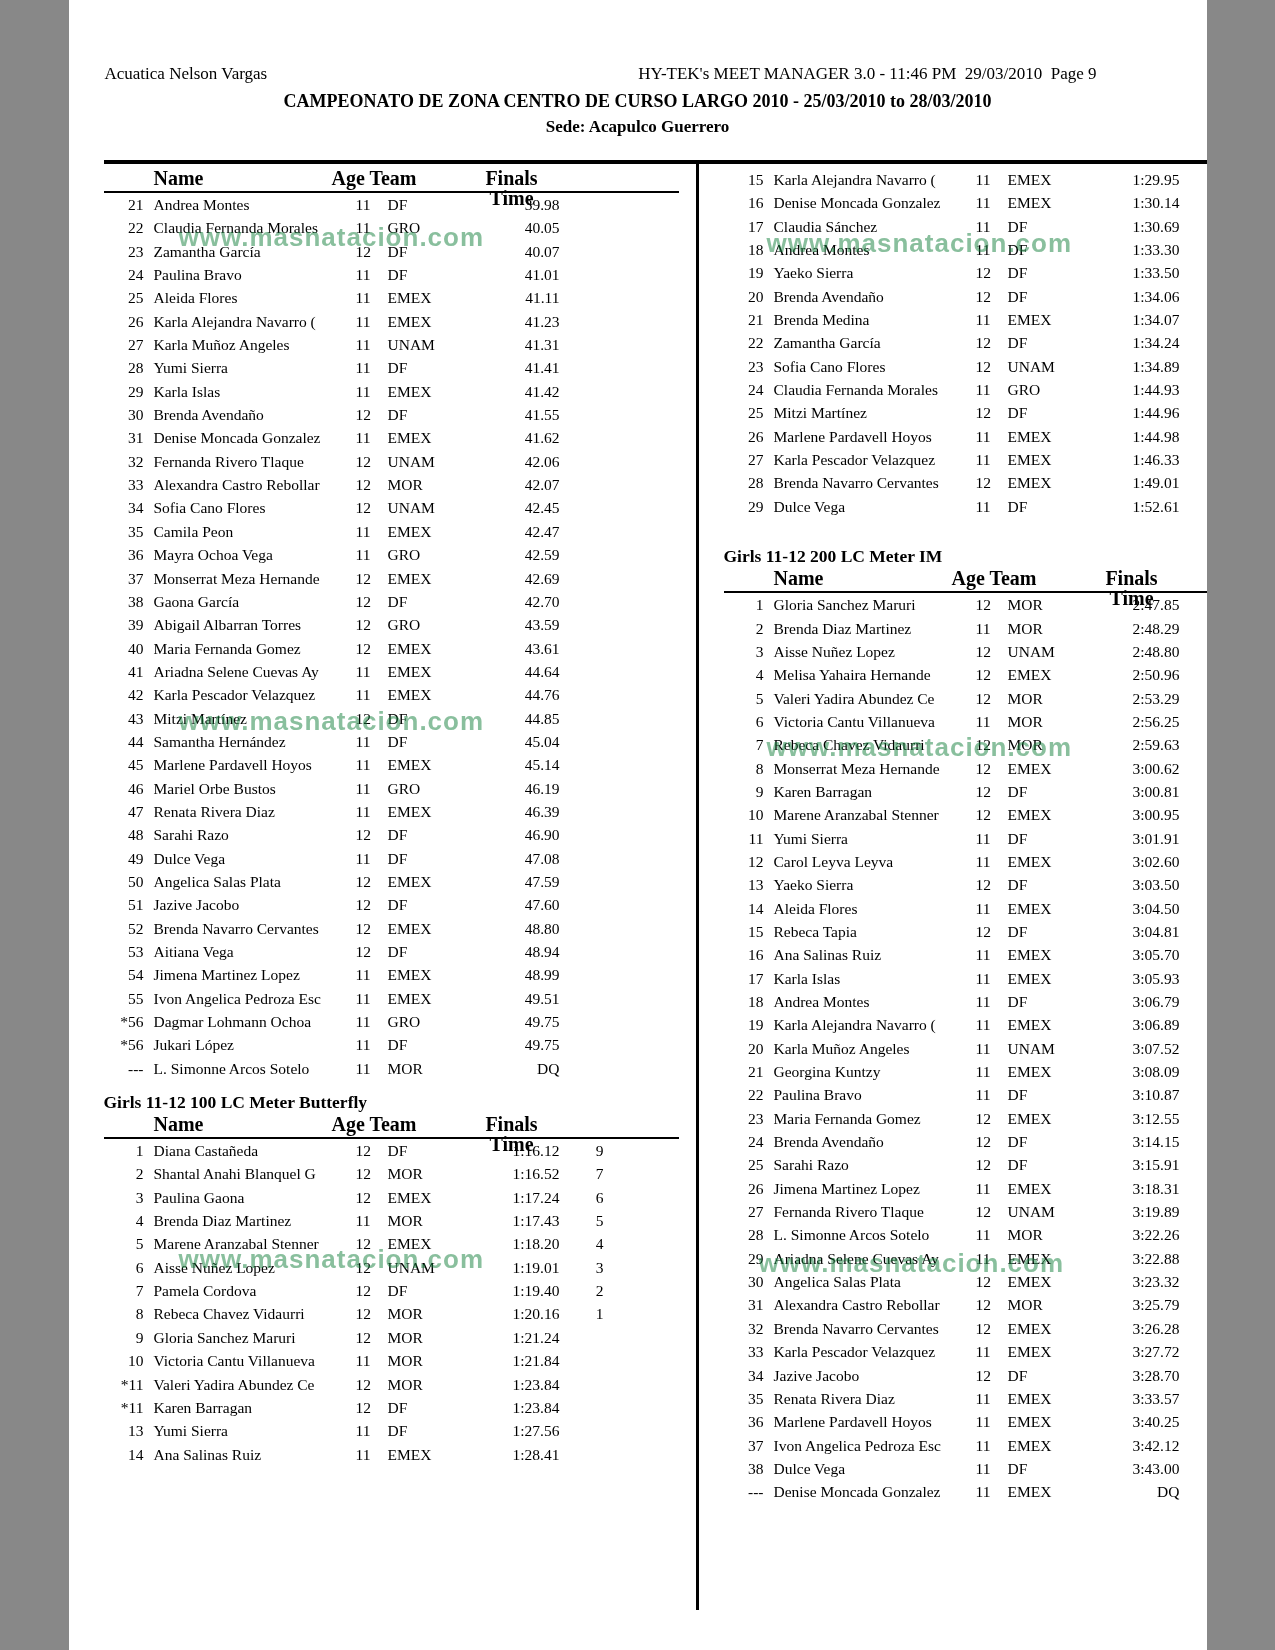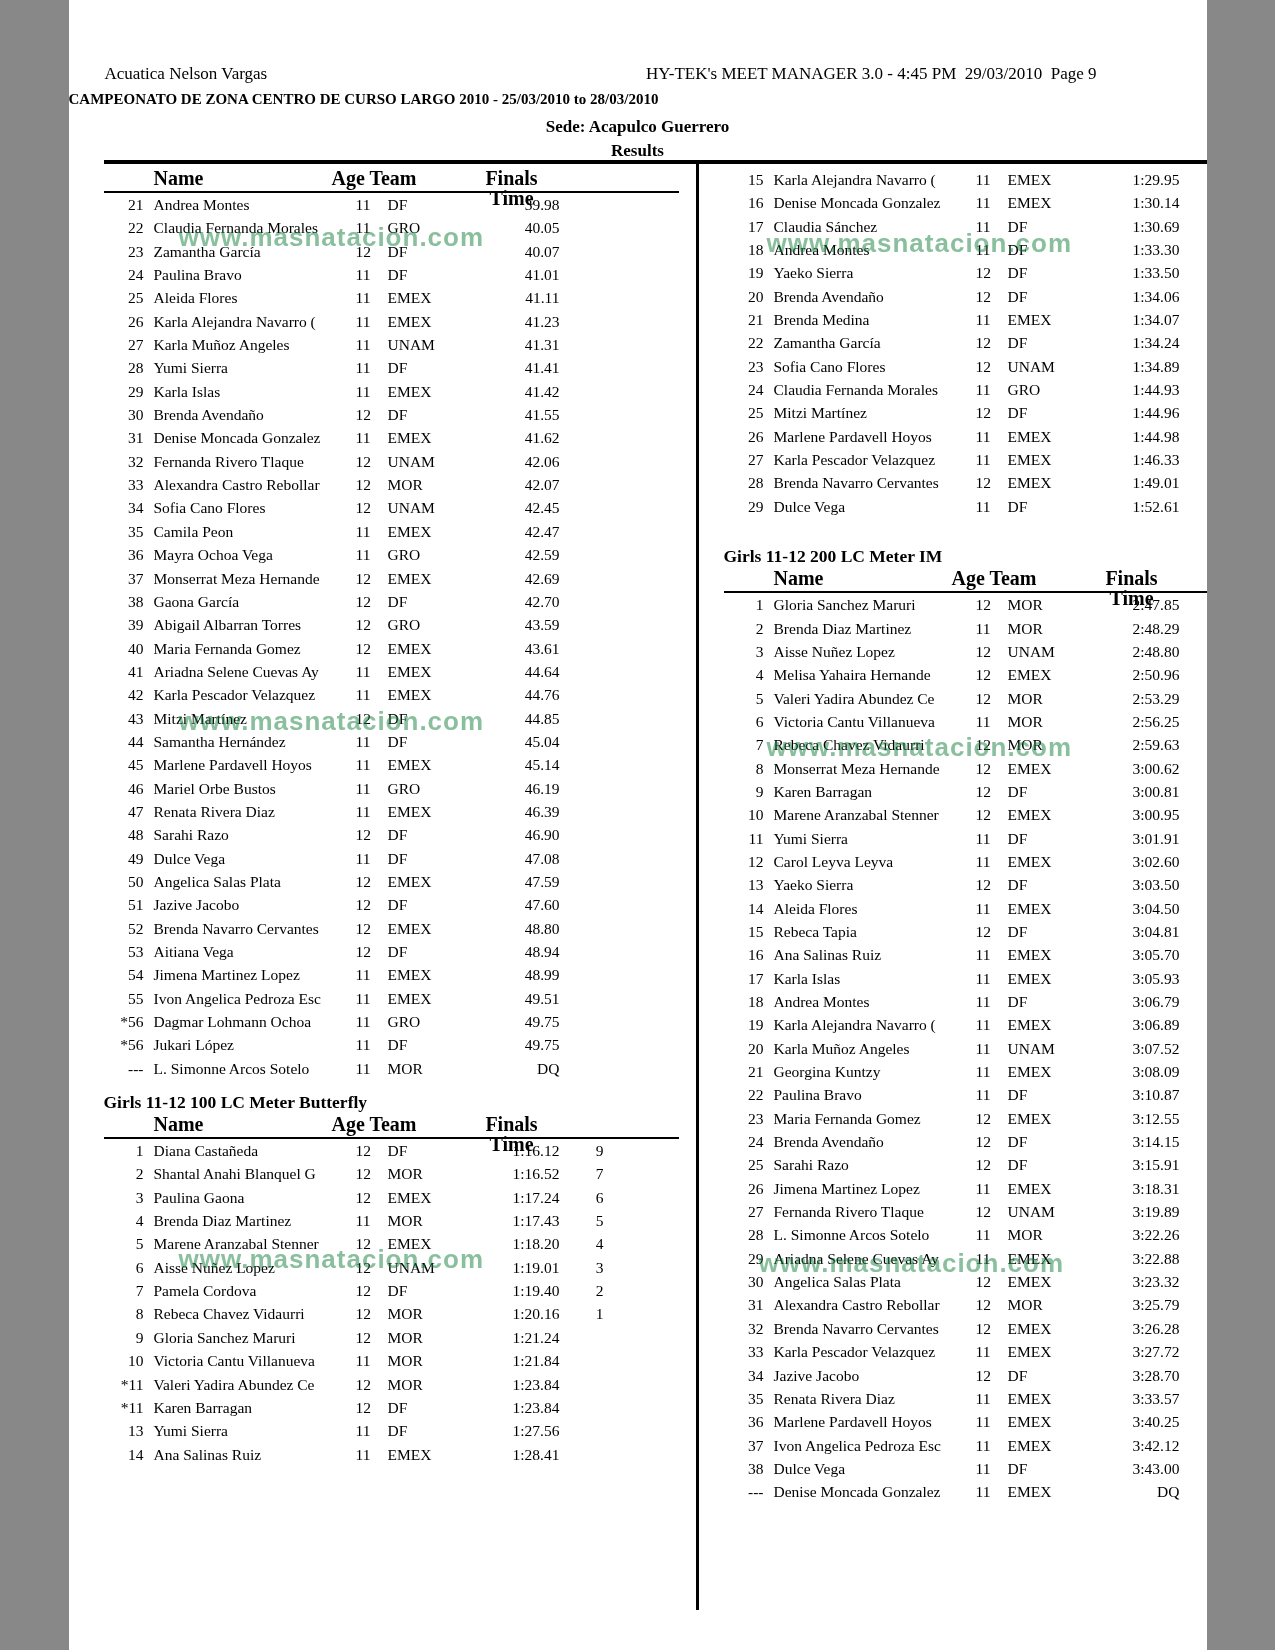--- a/index.html
+++ b/index.html
@@ -4,21 +4,21 @@
 <style>
   html,body { margin:0; padding:0; background:#888; }
   .page {
     position:relative; width:1138px; height:1650px; background:#ffffff;
     font-family:"Liberation Serif", serif; color:#000; overflow:hidden;
     margin:0 auto;
   }
   .pre { white-space:pre; }
   .org  { position:absolute; left:36px;  top:64px; font-size:17px; }
   .mm   { position:absolute; right:110px; top:64px; font-size:17px; }
-  .meet-title   { position:absolute; left:0; top:91px;  width:100%; font-weight:bold; font-size:15px; }
+  .meet-title   { position:absolute; left:0; top:91px;  width:100%; text-align:center; font-weight:bold; font-size:18px; }
   .venue        { position:absolute; left:0; top:117px; width:100%; text-align:center; font-weight:bold; font-size:17px; }
   .results-lbl  { position:absolute; left:0; top:141px; width:100%; text-align:center; font-weight:bold; font-size:17px; }
   .thick-rule   { position:absolute; left:35px; top:160px; width:1205px; height:4px; background:#000; }
   .v-divider    { position:absolute; left:627px; top:164px; width:3px; height:1446px; background:#000; }
 
   .col { position:absolute; top:168px; }
   .col-left  { left:35px;  width:575px; }
   .col-right { left:655px; width:585px; }
 
   .section-title { font-weight:bold; font-size:17.5px; height:24px; line-height:24px; white-space:nowrap; }
@@ -55,24 +55,23 @@
     font-family:Liberation Sans, sans-serif; font-weight:bold;
     font-size:26px; letter-spacing:1px; pointer-events:none; white-space:nowrap;
   }
 </style>
 </head>
 <body>
 
 <div class="page">
 
   <div class="org">Acuatica Nelson Vargas</div>
-  <div class="mm pre">HY-TEK's MEET MANAGER 3.0 - 4:45 PM  29/03/2010  Page 9</div>
+  <div class="mm pre">HY-TEK's MEET MANAGER 3.0 - 11:46 PM  29/03/2010  Page 9</div>
   <div class="meet-title">CAMPEONATO DE ZONA CENTRO DE CURSO LARGO 2010 - 25/03/2010 to 28/03/2010</div>
   <div class="venue">Sede: Acapulco Guerrero</div>
-  <div class="results-lbl">Results</div>
   <div class="thick-rule"></div>
   <div class="v-divider"></div>
 
   <div class="col col-left">
 
     <div>
       <div class="tbl-head">
         <span class="h-name">Name</span>
         <span class="h-ageteam">Age Team</span>
         <span class="h-time">Finals Time</span>

